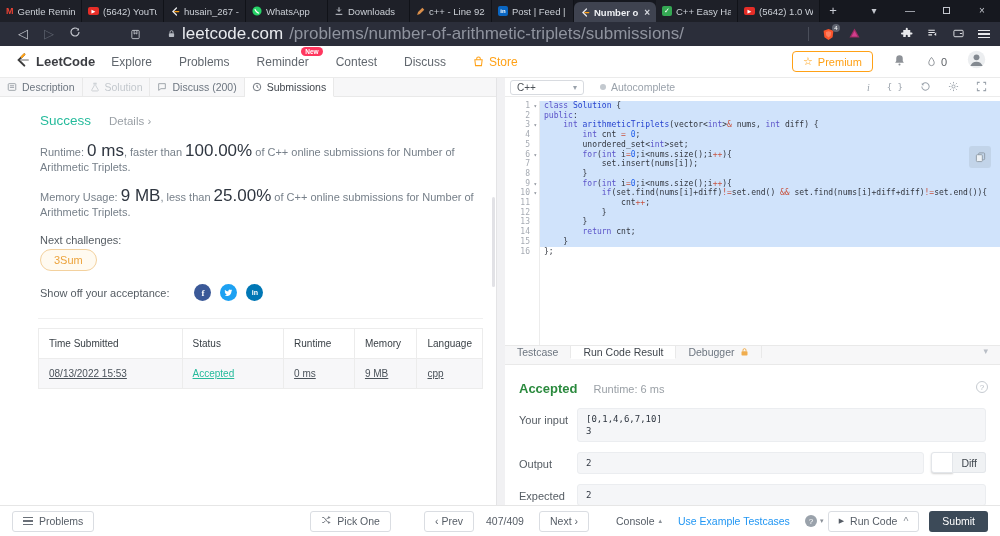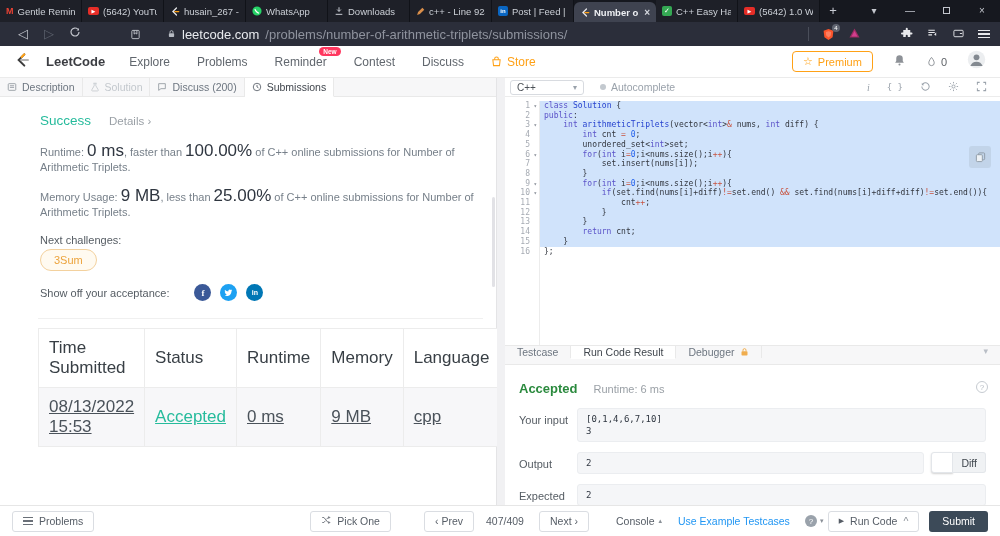--- a/index.html
+++ b/index.html
@@ -16,34 +16,34 @@
   .newtab { width:26px; color:#c9ccd4; font-size:13px; text-align:center; line-height:22px; }
   .win-controls { margin-left:auto; display:flex; align-items:center; height:22px; }
   .win-btn { width:36px; text-align:center; color:#c3c6cd; font-size:10px; line-height:22px; }
   .win-box { display:inline-block; width:7px; height:7px; border:1px solid #c3c6cd; }
 
   
   .toolbar { position:absolute; top:22px; left:0; right:0; height:24px; background:#2b2e3a; display:flex; align-items:center; padding:0 10px; }
   .nav-ic { color:#c3c6cd; font-size:13px; line-height:24px; width:26px; text-align:center; }
   .nav-ic.dim { color:#5b606c; }
   .bookmark-ic { margin-left:42px; margin-right:26px; display:flex; }
-  .urlbar { display:flex; align-items:center; gap:6px; font-size:13px; }
+  .urlbar { display:flex; align-items:center; gap:6px; font-size:17px; }
   .url-domain { color:#e8eaee; }
   .url-path { color:#8f939e; }
   .tb-right { margin-left:auto; display:flex; align-items:center; gap:13px; }
   .tb-sep { width:1px; height:14px; background:#4a4e5a; }
   .shield-wrap { position:relative; display:flex; }
   .shield-badge { position:absolute; top:-3px; right:-5px; background:#5f6470; color:#fff; font-size:6px; border-radius:50%; width:8px; height:8px; line-height:8px; text-align:center; }
   .tb-gap { width:14px; }
   .burger { display:inline-block; width:12px; }
   .burger i { display:block; height:1.5px; background:#e8e9ec; margin:2.2px 0; }
 
   
   .navbar { position:absolute; top:46px; left:0; right:0; height:32px; background:#fff; border-bottom:1px solid #ebebeb; display:flex; align-items:center; padding:0 14px; }
-  .brand { display:flex; align-items:center; gap:16px; margin-right:24px; }
+  .brand { display:flex; align-items:center; gap:6px; margin-right:16px; }
   .brand-text { font-size:13px; font-weight:bold; color:#3b3d42; }
   .nav-link { position:relative; font-size:12px; color:#61676e; margin-right:27px; cursor:pointer; white-space:nowrap; display:flex; align-items:center; gap:5px; }
   .nav-link.accent { color:#ffa116; }
   .nav-badge { position:absolute; top:-8px; right:-14px; background:#ff375f; color:#fff; font-size:6.5px; padding:1px 4px; border-radius:6px; font-weight:bold; }
   .nav-right { margin-left:auto; display:flex; align-items:center; gap:20px; }
   .premium-btn { border:1px solid #ffa116; color:#ffa116; font-size:11px; padding:3px 10px; border-radius:4px; display:flex; align-items:center; gap:5px; background:#fff; cursor:pointer; }
   .streak { display:flex; align-items:center; gap:4px; color:#5f6368; font-size:11px; }
 
   
   .panel-gap { position:absolute; top:78px; left:497px; width:8px; bottom:31px; background:#f1f1f3; }
@@ -60,21 +60,21 @@
   .stat-big { font-size:17px; color:#2f3640; }
   .next-label { margin-top:16px; color:#555c63; }
   .challenge-pill { display:inline-block; margin-top:3px; padding:4px 13px; border:1px solid #f3d19e; border-radius:13px; color:#eca33c; background:#fffaf0; font-size:11px; cursor:pointer; }
   .share-row { display:flex; align-items:center; gap:9px; margin-top:13px; color:#555c63; }
   .share-row .lbl { margin-right:16px; }
   .soc { width:17px; height:17px; border-radius:50%; display:flex; align-items:center; justify-content:center; color:#fff; font-size:9px; font-weight:bold; cursor:pointer; }
   .soc.facebook { background:#3b5998; font-family:"Liberation Serif",serif; }
   .soc.twitter { background:#1da1f2; }
   .soc.linkedin { background:#0077b5; font-size:7px; }
   .divider { border-top:1px solid #f0f0f0; margin-top:17px; width:445px; margin-left:-2px; }
-  .sub-table { margin-top:9px; width:445px; margin-left:-2px; border:1px solid #ececec; border-collapse:collapse; font-size:17px; }
+  .sub-table { margin-top:9px; width:445px; margin-left:-2px; border:1px solid #ececec; border-collapse:collapse; font-size:10px; }
   .sub-table th { text-align:left; font-weight:normal; color:#383f45; padding:9px 10px; border-right:1px solid #ececec; background:#fff; border-bottom:1px solid #ececec; }
   .sub-table td { padding:9px 10px; border-right:1px solid #ececec; color:#4a525a; background:#f7f7f9;text-decoration:underline; }
   .sub-table td.status { color:#26bb9c; }
   .left-thumb { position:absolute; right:1px; top:100px; width:3px; height:90px; background:#e2e2e6; border-radius:2px; }
 
   
   .main-right { position:absolute; top:78px; left:505px; right:0; bottom:31px; background:#fff; }
   .editor-toolbar { height:19px; border-bottom:1px solid #ececec; display:flex; align-items:center; padding:0 5px; gap:16px; }
   .lang-select { width:74px; height:15px; border:1px solid #d8dbe0; border-radius:3px; display:flex; align-items:center; justify-content:space-between; padding:0 6px; font-size:10px; color:#4a5056; cursor:pointer; background:#fff; }
   .lang-caret { color:#9aa2ab; font-size:8px; }

